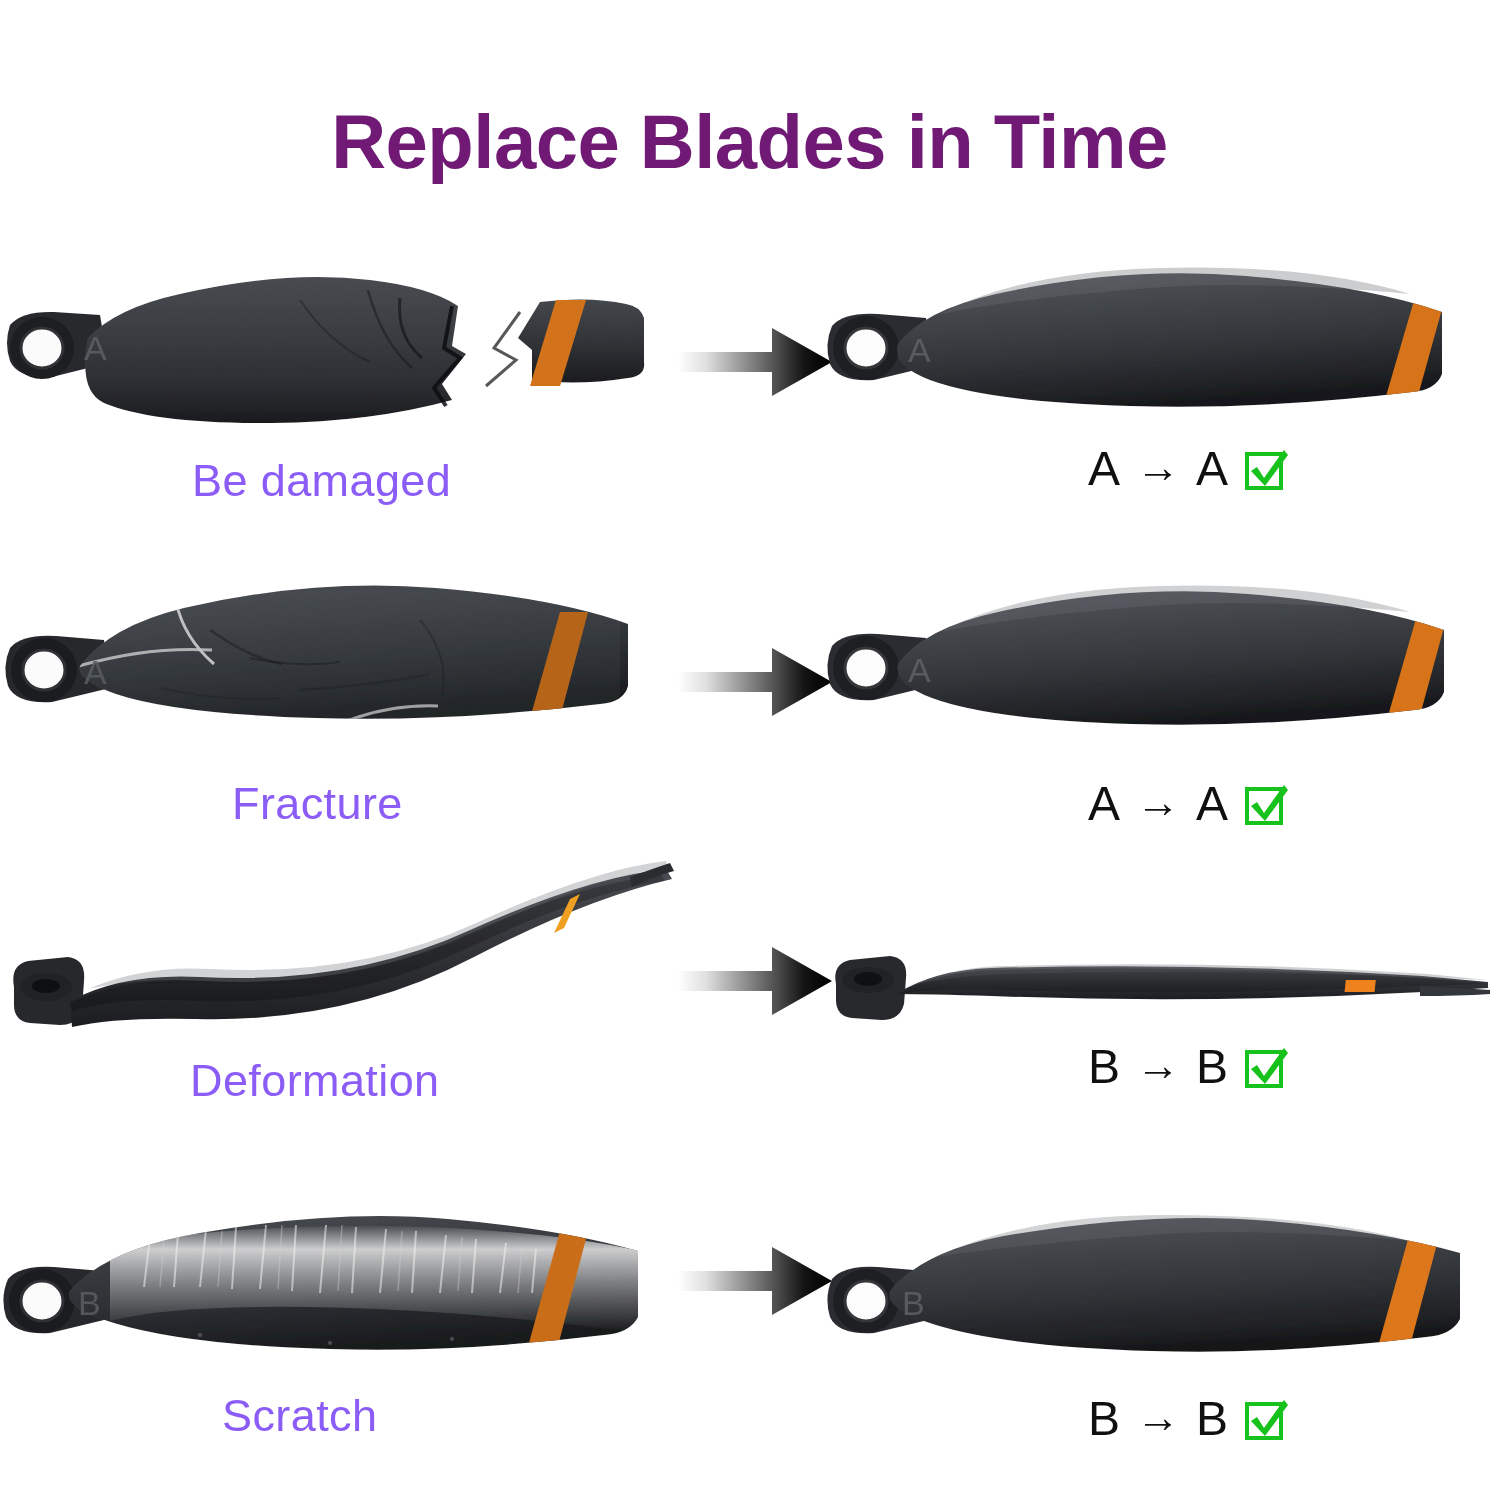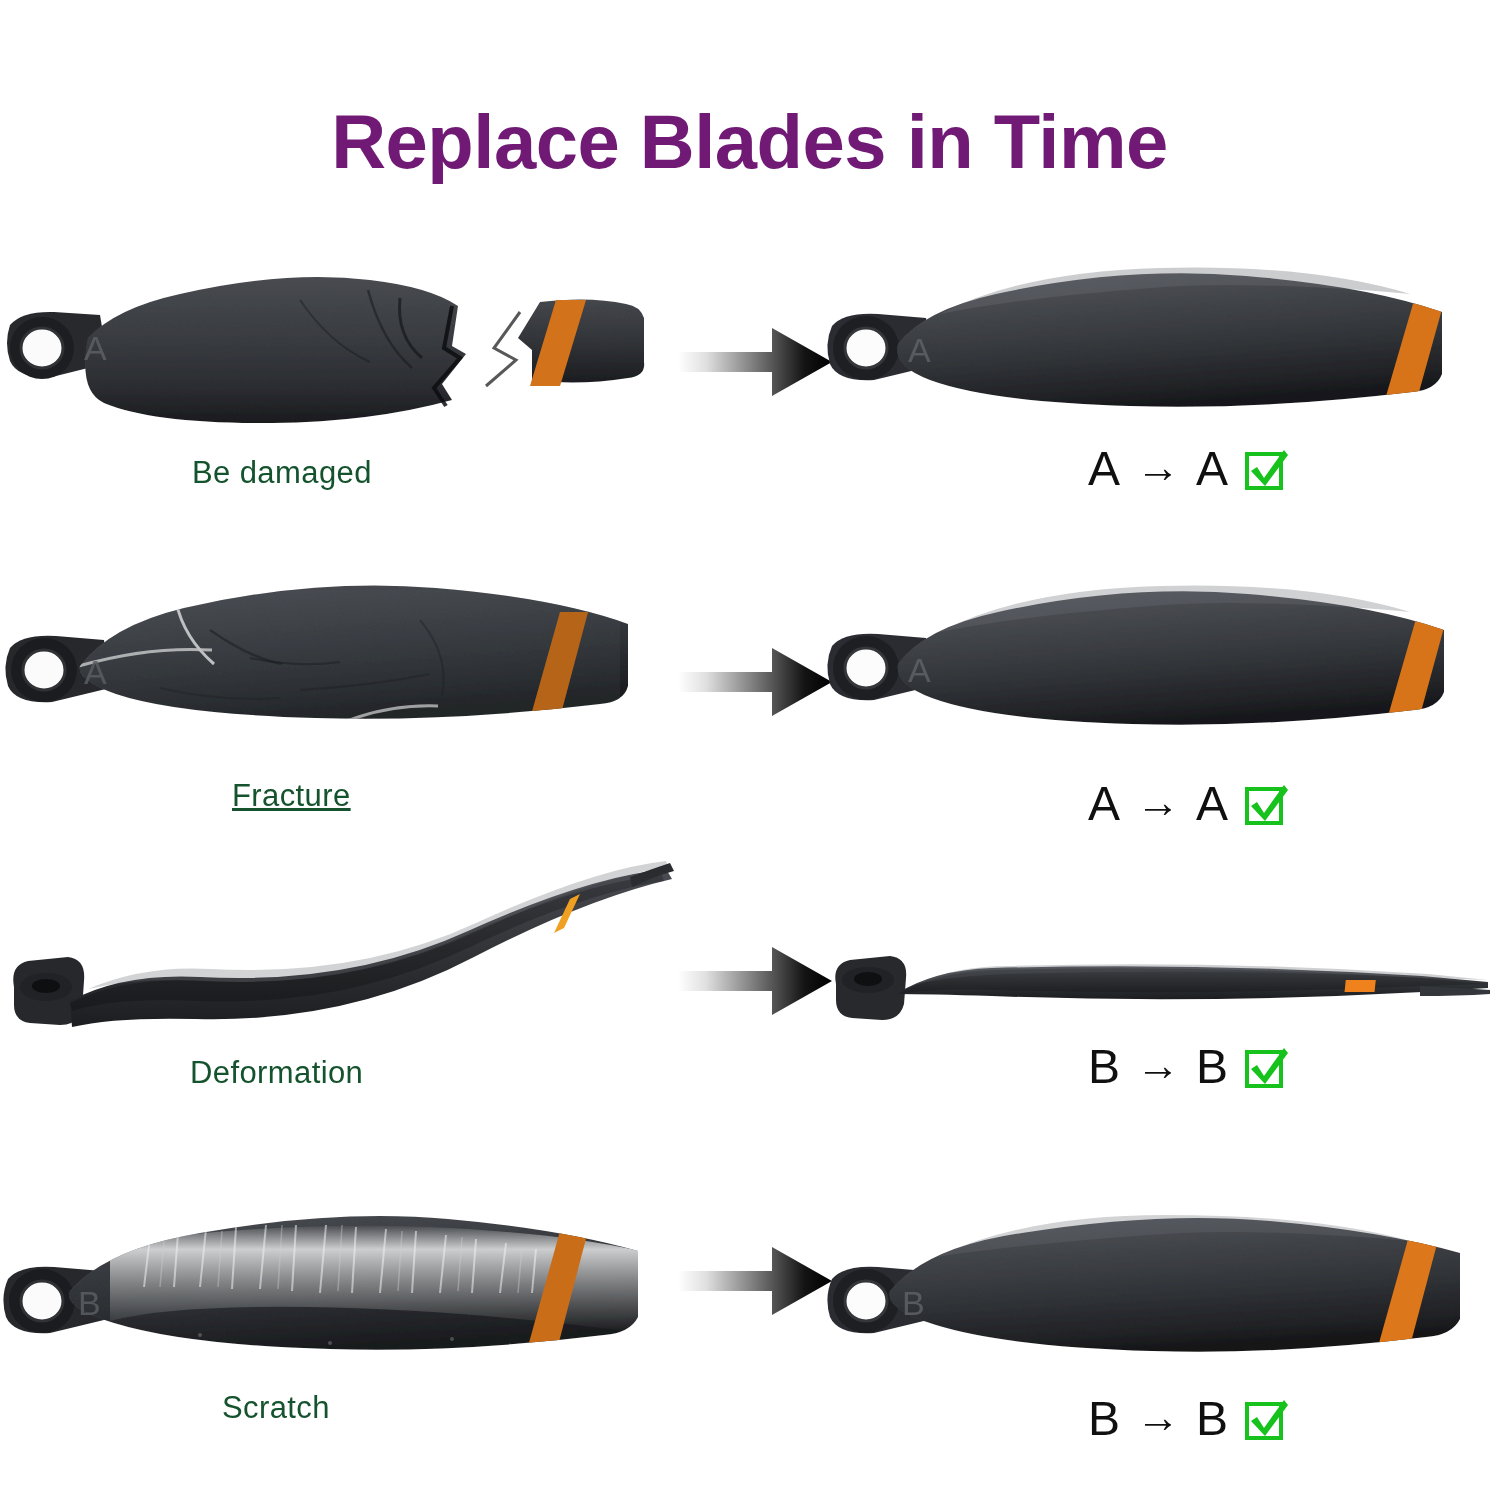--- a/index.html
+++ b/index.html
@@ -58,23 +58,23 @@
   #arrow-3 { left: 676px; top: 82px; }
   #arrow-4 { left: 676px; top: 42px; }
 
   
   .blade-holder { position: absolute; left: 0; top: 0; }
 
   
   .caption {
     position: absolute;
     font-family: "Liberation Sans", sans-serif;
-    font-size: 31px;
+    font-size: 45px;
     font-weight: normal;
-    color: #14532d;
+    color: #8b5cf6;
     white-space: nowrap;
     letter-spacing: 0.4px;
   }
 
   
   .result {
     position: absolute;
     display: flex;
     align-items: center;
     gap: 16px;
@@ -275,21 +275,21 @@
 
         <rect x="80" y="30" width="540" height="160" fill="#55585d" opacity="0.18"></rect>
 
         <path d="M560 52 l 28 0 l -34 128 l -30 0 z" fill="#e8801f"></path>
         <path d="M560 52 l 28 0 l -34 128 l -30 0 z" fill="#000" opacity="0.22"></path>
       </g>
 
       <text x="84" y="124" font-family="Liberation Sans, sans-serif" font-size="34" fill="#5a5d62" opacity="0.85">A</text>
     </svg>
 
-    <div class="caption" style="left:232px; top:218px;text-decoration:underline;">Fracture</div>
+    <div class="caption" style="left:232px; top:218px;">Fracture</div>
   </div>
 
   <svg class="arrow" id="arrow-2" viewBox="0 0 160 88">
     <defs>
       <linearGradient id="ag2" x1="0" y1="0" x2="1" y2="0">
         <stop offset="0%" stop-color="#ffffff"></stop>
         <stop offset="18%" stop-color="#e0e0e0"></stop>
         <stop offset="55%" stop-color="#6a6a6a"></stop>
         <stop offset="82%" stop-color="#141414"></stop>
         <stop offset="100%" stop-color="#000000"></stop>

